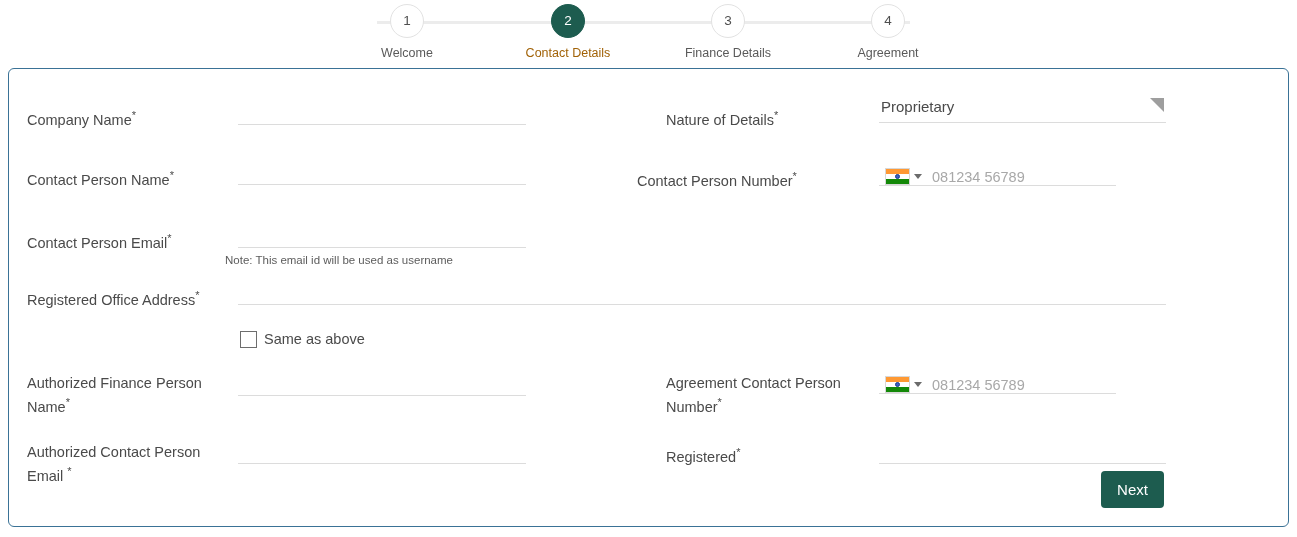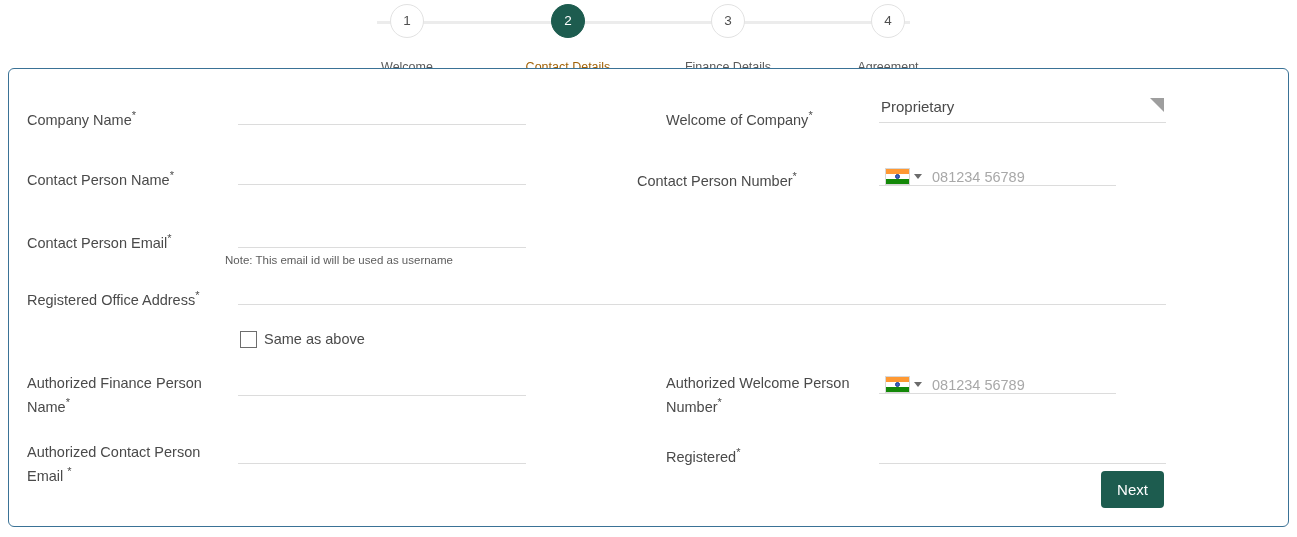--- a/index.html
+++ b/index.html
@@ -53,21 +53,21 @@
     text-align: center;
     position: relative;
     z-index: 2;
   }
   .step.active .step-circle {
     background: #1d5c4f;
     border-color: #1d5c4f;
     color: #ffffff;
   }
   .step-label {
-    margin-top: 22px;
+    margin-top: 8px;
     font-size: 12.5px;
     color: #5a5a5a;
     white-space: nowrap;
   }
   .step.active .step-label { color: #a16207; }
 
   
   .panel {
     position: absolute;
     left: 8px;
@@ -287,38 +287,38 @@
     <div class="checkbox-box"></div>
     <div class="checkbox-label">Same as above</div>
   </div>
 
   <div class="field-label" style="left:18px; top:305px; width:195px;"><span>Authorized Finance Person Name</span><span class="req">*</span></div>
   <input class="underline-input" style="left: 229px; top: 303px; width: 288px;" placeholder="">
 
   <div class="field-label" style="left:18px; top:374px; width:195px;"><span>Authorized Contact Person Email </span><span class="req">*</span></div>
   <input class="underline-input" style="left: 229px; top: 371px; width: 288px;" placeholder="">
 
-  <div class="field-label" style="left:657px; top:37px;"><span>Welcome of Company</span><span class="req">*</span></div>
+  <div class="field-label" style="left:657px; top:37px;"><span>Nature of Details</span><span class="req">*</span></div>
   <div class="select-wrap" style="left:870px; top:27px; width:287px;">
     <div class="select-value">Proprietary</div>
     <div class="select-arrow"></div>
   </div>
 
   <div class="field-label" style="left:628px; top:98px;"><span>Contact Person Number</span><span class="req">*</span></div>
   <div class="phone-wrap" style="left:870px; top:88px; width:237px;">
     <div class="flag-btn">
       <div class="flag">
           <div class="chakra"></div>
         </div>
       <div class="caret-down"></div>
     </div>
     <input class="phone-input" placeholder="081234 56789" style="">
   </div>
 
-  <div class="field-label" style="left:657px; top:305px; width:190px;"><span>Authorized Welcome Person Number</span><span class="req">*</span></div>
+  <div class="field-label" style="left:657px; top:305px; width:190px;"><span>Agreement Contact Person Number</span><span class="req">*</span></div>
   <div class="phone-wrap" style="left:870px; top:296px; width:237px;">
     <div class="flag-btn">
       <div class="flag">
           <div class="chakra"></div>
         </div>
       <div class="caret-down"></div>
     </div>
     <input class="phone-input" placeholder="081234 56789" style="">
   </div>
 

